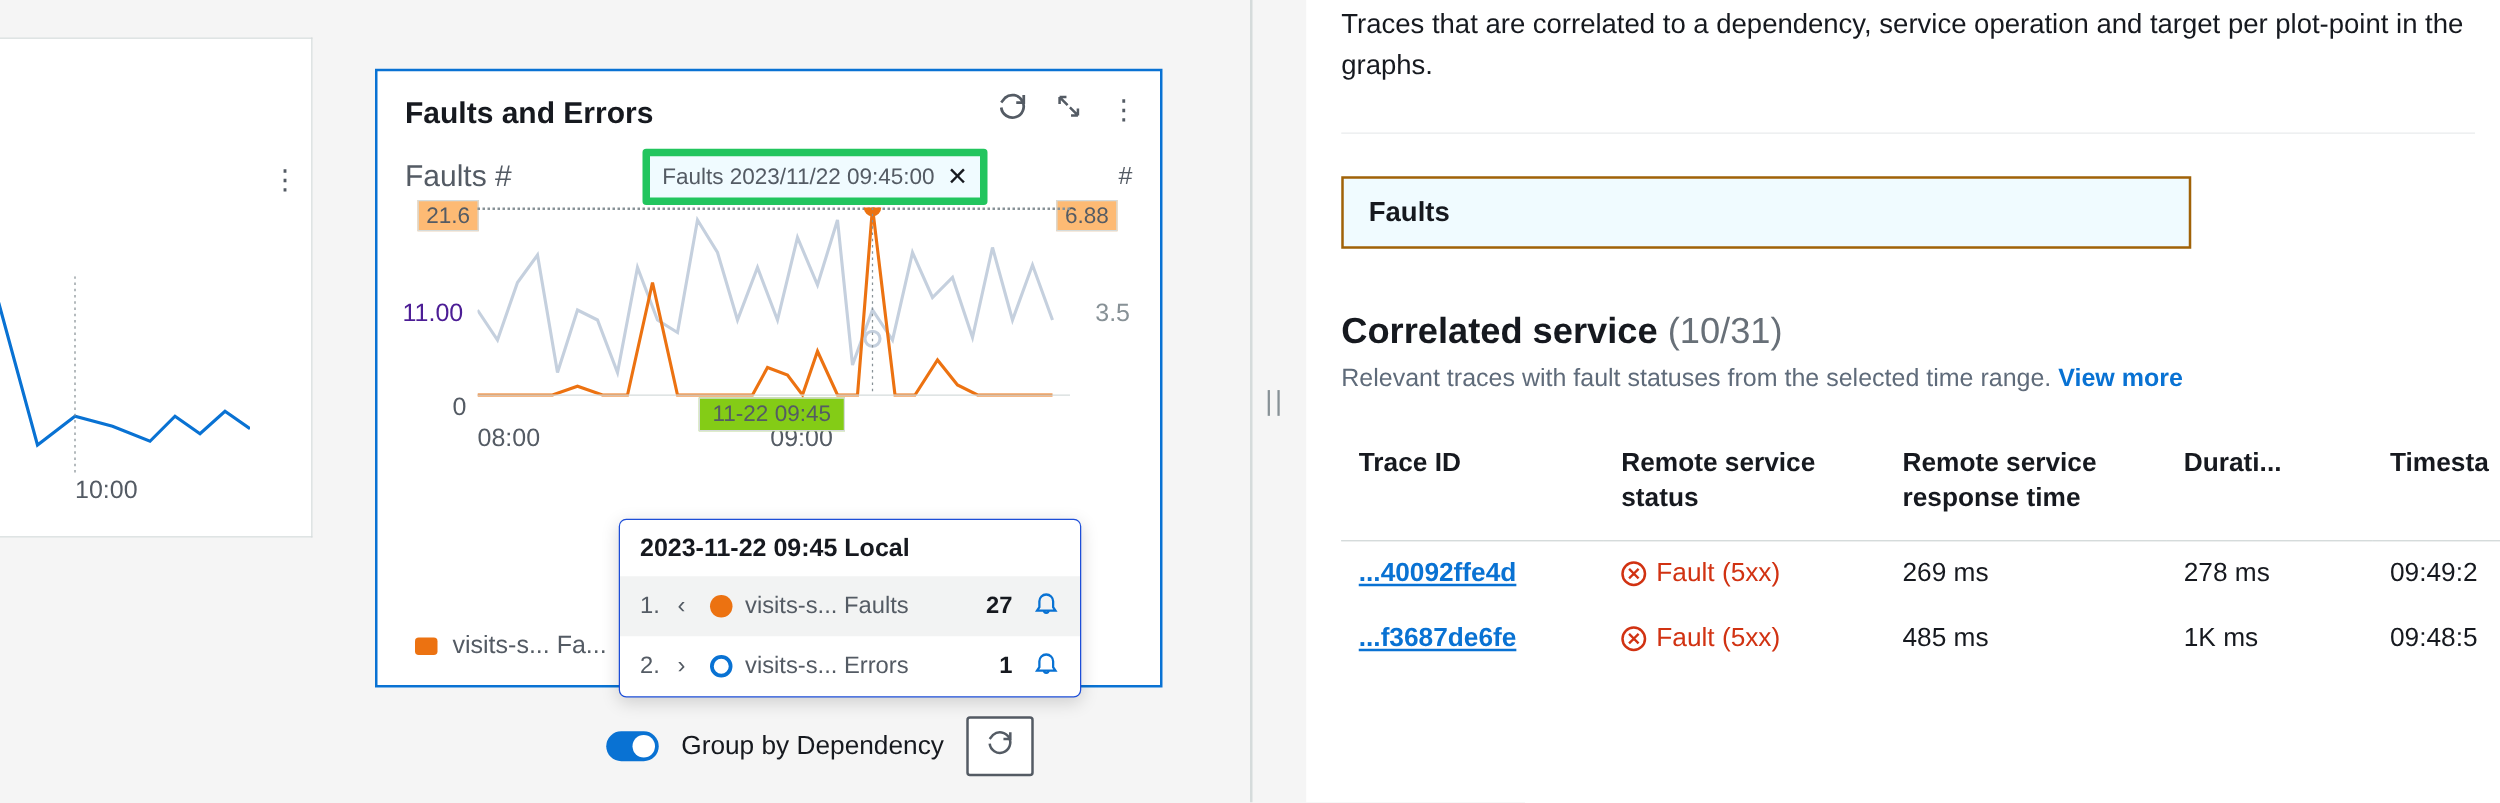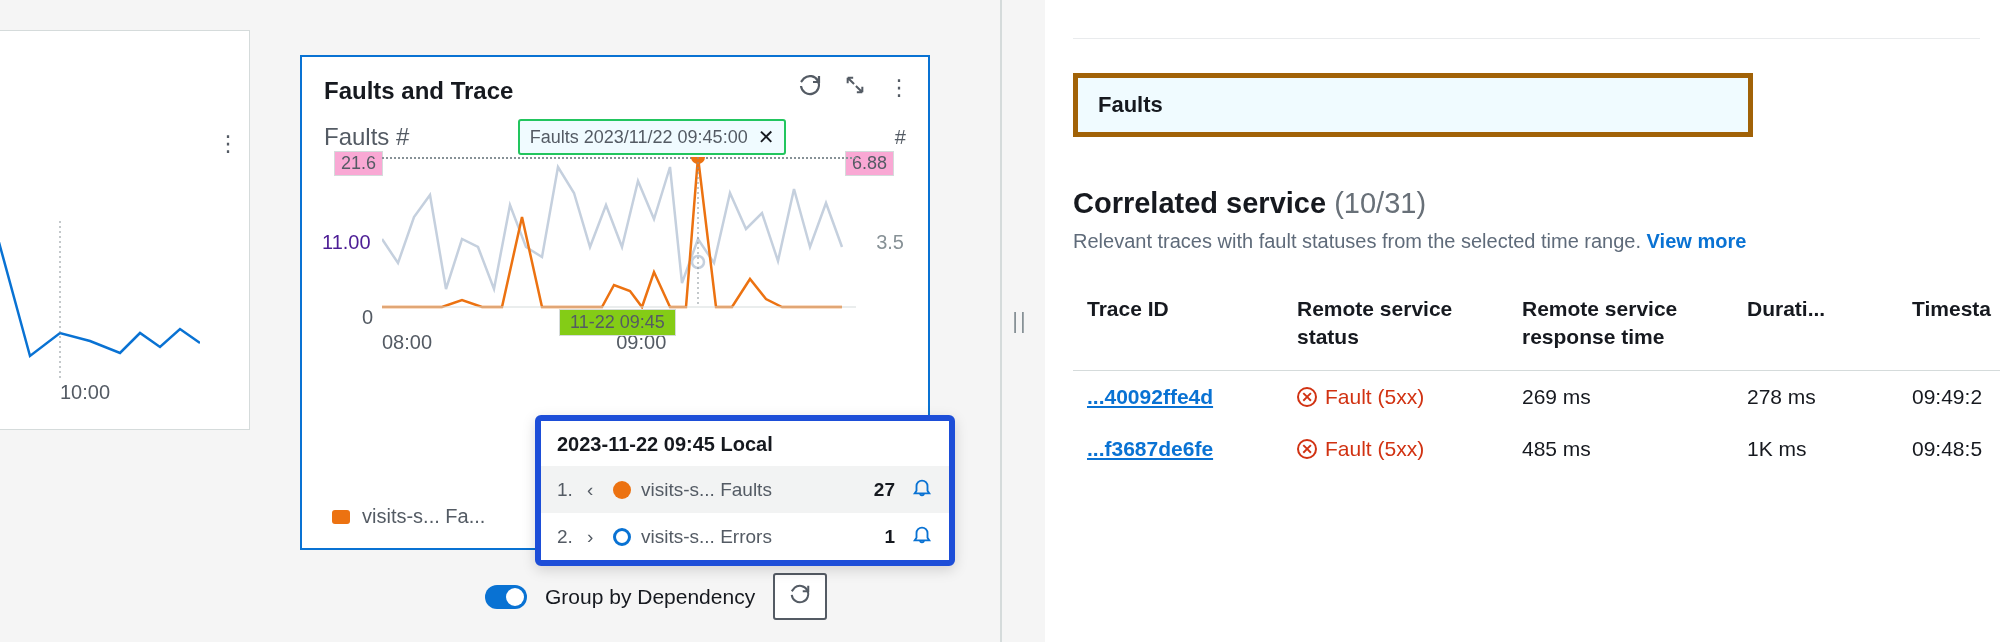--- a/index.html
+++ b/index.html
@@ -59,21 +59,21 @@
     .card-actions span { color: #545b64; font-size: 22px; cursor: pointer; }
     .card-actions svg { stroke: #545b64; }
     .chart-title { font-size: 24px; font-weight: 600; color: #16191f; margin-bottom: 14px; }
     .yaxis-row { display: flex; justify-content: space-between; align-items: center; margin-bottom: 4px; }
     .yaxis-label { font-size: 24px; color: #545b64; }
     .chip {
       display: inline-flex;
       align-items: center;
       gap: 10px;
       background: #f0fbff;
-      border: 2px solid #22c55e;
+      border: 6px solid #22c55e;
       border-radius: 3px;
       padding: 4px 10px;
       font-size: 18px;
       color: #545b64;
     }
     .chip .x { font-size: 20px; color: #16191f; cursor: pointer; }
     .yright { font-size: 20px; color: #545b64; }
 
     .plot {
       position: relative;
@@ -82,21 +82,21 @@
       margin-left: 10px;
       margin-top: 6px;
     }
     .ymax-l, .ymax-r {
       position: absolute;
       top: -10px;
       font-size: 18px;
       color: #545b64;
       border: 1px solid #d5dbdb;
       padding: 1px 6px;
-      background: #f9a8d4;
+      background: #fdba74;
     }
     .ymax-l { left: 0; }
     .ymax-r { right: 0; }
     .ymid-l { position: absolute; top: 70px; left: -12px; font-size: 20px; color: #4c1d95; }
     .ymid-r { position: absolute; top: 70px; right: -10px; font-size: 20px; color: #879196; }
     .yzero-l { position: absolute; top: 145px; left: 28px; font-size: 20px; color: #545b64; }
     .dotline { position: absolute; top: -4px; left: 48px; right: 38px; border-top: 2px dotted #879196; }
 
     .plot svg { position: absolute; left: 48px; top: -4px; }
 
@@ -113,28 +113,27 @@
       display: flex; align-items: center; gap: 12px;
       font-size: 20px; color: #545b64;
     }
     .legend-swatch { width: 18px; height: 14px; background: #ec7211; border-radius: 3px; }
 
     
     .tooltip-pop {
       position: absolute;
       left: 495px;
       top: 415px;
-      width: 420px;
+      width: 370px;
       background: #fff;
-      border: 6px solid #1d4ed8;
+      border: 1px solid #1d4ed8;
       border-radius: 6px;
       box-shadow: 0 4px 14px rgba(0,0,0,0.15);
       z-index: 20;
       overflow: hidden;
-      margin-left: 40px;
     }
     .tooltip-pop .tp-header { font-weight: 700; font-size: 20px; padding: 12px 16px 10px; }
     .tooltip-pop .tp-row {
       display: flex; align-items: center; gap: 10px; padding: 10px 16px; font-size: 19px; color: #545b64;
     }
     .tooltip-pop .tp-row.hi { background: #f2f3f3; }
     .tooltip-pop .tp-row .num { width: 20px; }
     .tooltip-pop .tp-row .chev { width: 16px; }
     .tooltip-pop .tp-row .dot { width: 18px; height: 18px; border-radius: 50%; }
     .tooltip-pop .tp-row .dot.fill { background: #ec7211; }
@@ -170,21 +169,21 @@
       top: 0;
       right: 0;
       bottom: 0;
       background: #fff;
       padding: 0 20px 20px 28px;
     }
     .desc { font-size: 22px; line-height: 1.5; color: #16191f; margin-top: 2px; max-width: 920px; }
     .right-panel hr { border: none; border-top: 1px solid #e9ebed; margin: 38px 0 34px; }
     .alert {
       background: #f0fbff;
-      border: 5px solid #a16207;
+      border: 2px solid #a16207;
       padding: 14px 20px;
       max-width: 680px;
     }
     .alert .a-title { font-size: 22px; font-weight: 700; }
     .alert .a-sub { font-size: 20px; color: #5f6b7a; margin-top: 4px; }
 
     .section-title { margin-top: 50px; font-size: 29px; font-weight: 700; }
     .section-title .muted { color: #687078; font-weight: 400; }
     .section-sub { font-size: 20px; color: #5f6b7a; margin-top: 10px; }
     .section-sub a { color: #0972d3; text-decoration: none; font-weight: 600; }
@@ -235,21 +234,21 @@
         </svg>
     </span>
     <span>
       <svg width="22" height="22" viewBox="0 0 24 24" fill="none" stroke-width="2.2">
           <path d="M4 4h6M4 4v6M4 4l7 7M20 20h-6M20 20v-6M20 20l-7-7"></path>
         </svg>
     </span>
     <span>⋮</span>
   </div>
 
-  <div class="chart-title">Faults and Trace</div>
+  <div class="chart-title">Faults and Errors</div>
 
   <div class="yaxis-row">
     <span class="yaxis-label">Faults #</span>
     <span class="chip">
       <span>Faults 2023/11/22 09:45:00</span>
       <span class="x">✕</span>
     </span>
     <span class="yright">#</span>
   </div>
 
@@ -326,20 +325,21 @@
       </svg>
   </button>
 </div>
 
 <div class="splitter-line"></div>
 <div class="splitter">
     <span class="bars">||</span>
   </div>
 
 <div class="right-panel">
+  <p class="desc">Traces that are correlated to a dependency, service operation and target per plot-point in the graphs.</p>
   <hr>
   <div class="alert">
     <div class="a-title">Faults</div>
   </div>
 
   <h2 class="section-title">
     <span>Correlated service</span>
     <span class="muted">(10/31)</span>
   </h2>
   <p class="section-sub">

